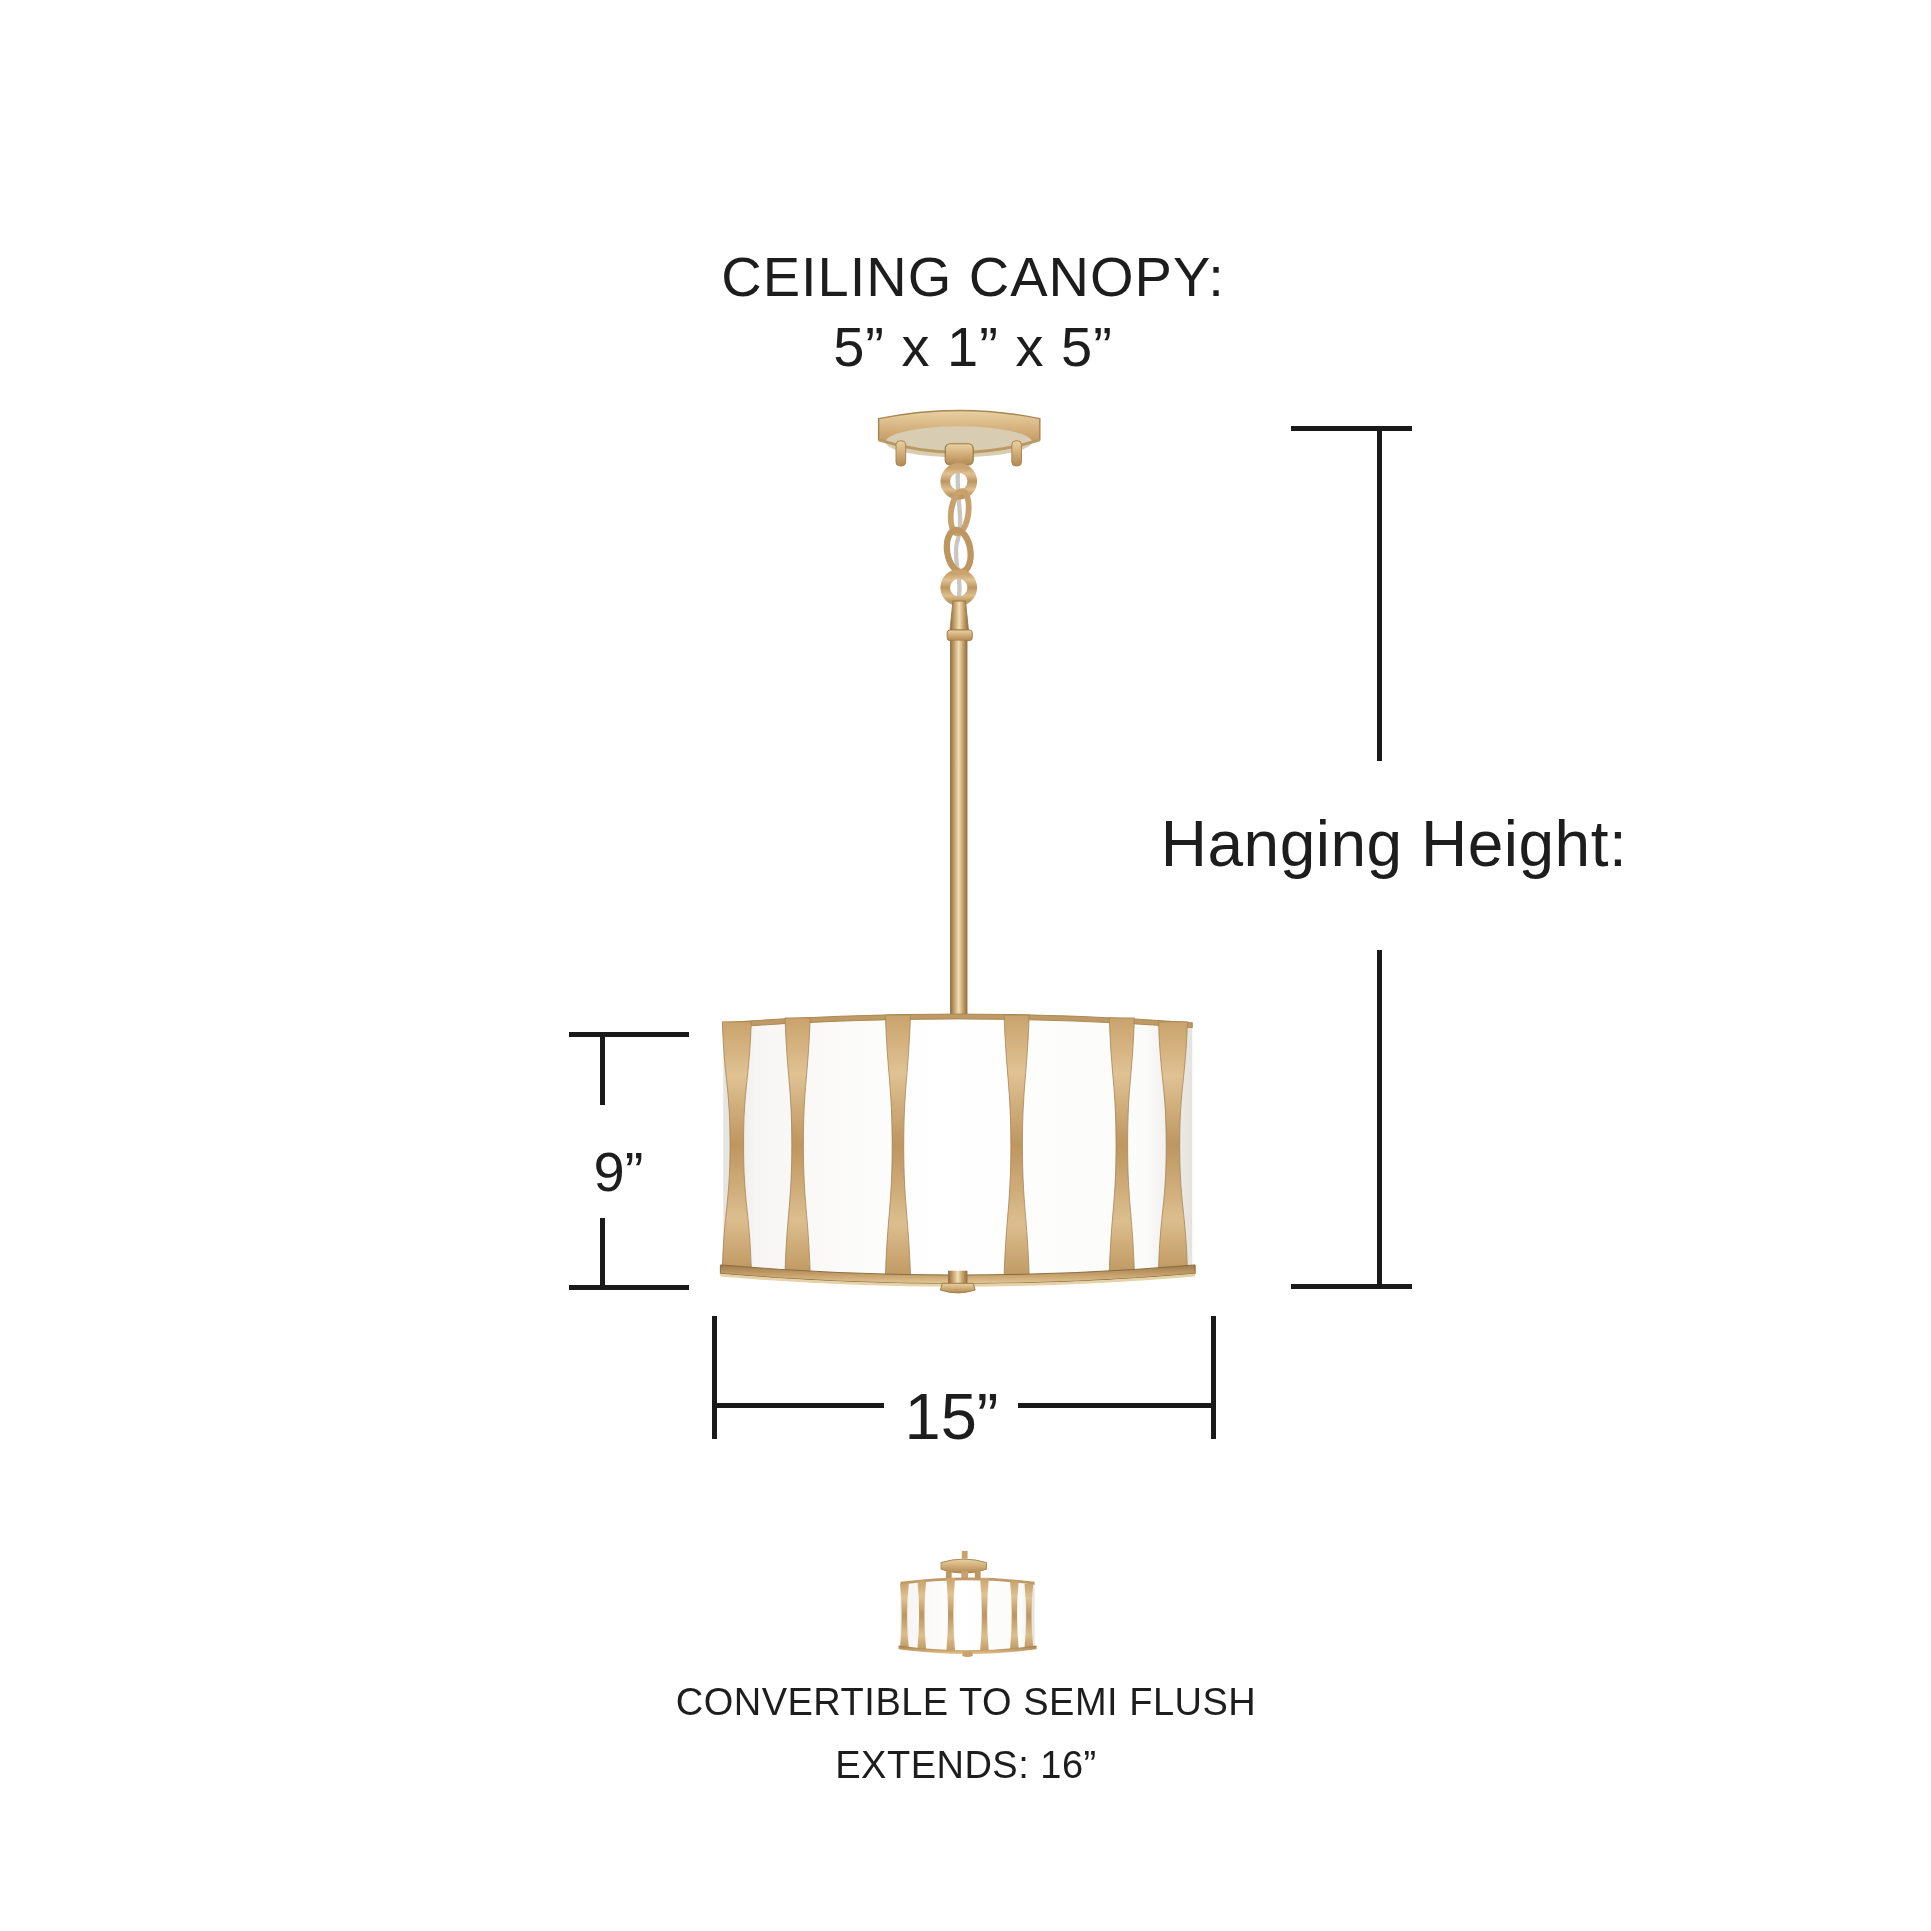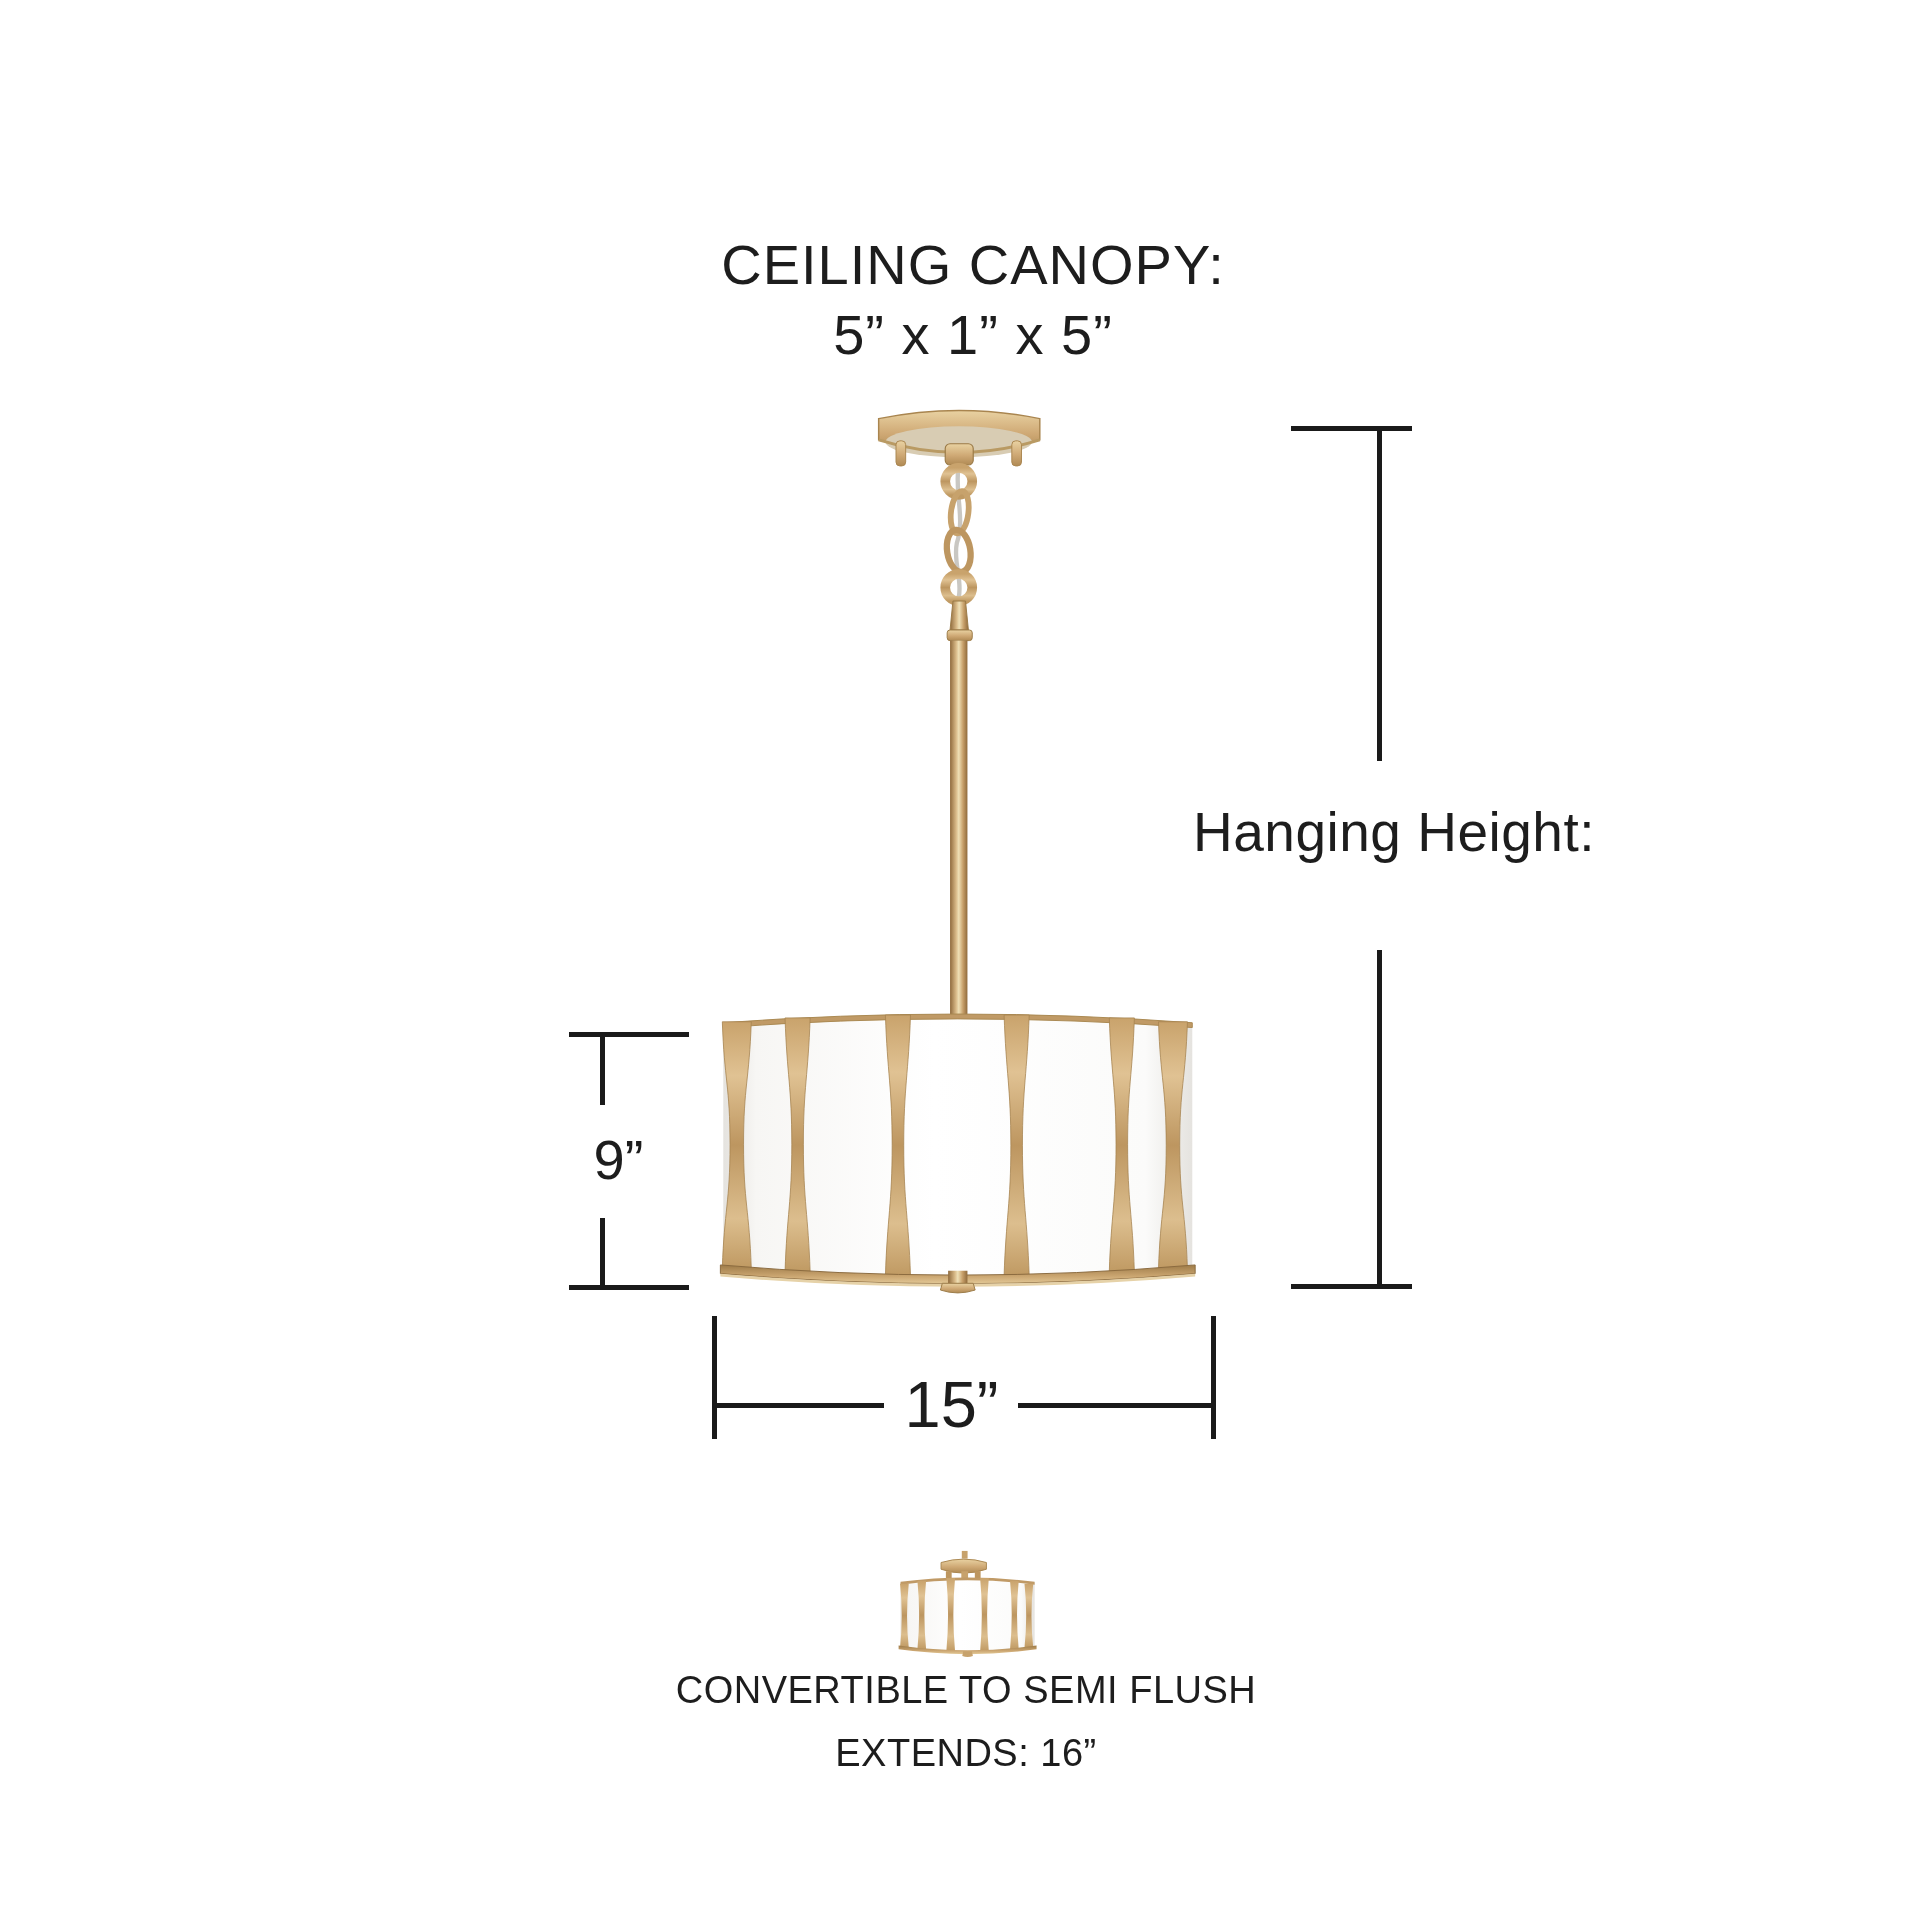--- a/index.html
+++ b/index.html
@@ -1,23 +1,23 @@
 <!DOCTYPE html>
 <html><head>
 <meta charset="utf-8">
 <style>
   html,body{margin:0;padding:0;background:#ffffff;}
   #canvas{
     position:relative;width:1931px;height:1931px;background:#ffffff;
     font-family:"Liberation Sans",sans-serif;color:#1d1d1d;overflow:hidden;
   }
-  .label{position:absolute;text-align:center;color:#1d1d1d;}
+  .label{position:absolute;text-align:center;color:#1d1d1d;margin-top:12px;}
   .label div{white-space:nowrap;}
   .title-block{left:442px;top:230px;width:1062px;font-size:56px;line-height:70px;letter-spacing:1px;}
-  .hanging-block{left:1114px;top:801px;width:560px;font-size:55px;line-height:62px;letter-spacing:0.5px;}
+  .hanging-block{left:1114px;top:801px;width:560px;font-size:64px;line-height:62px;letter-spacing:0.5px;}
   .nine-label{left:546px;top:1130px;width:145px;font-size:56px;line-height:60px;}
   .fifteen-label{left:879px;top:1375px;width:145px;font-size:65px;line-height:60px;}
   .footer-block{left:429px;top:1659px;width:1074px;font-size:38px;line-height:63px;letter-spacing:0.5px;}
   .dim{position:absolute;background:#1a1a1a;}
   svg{position:absolute;display:block;}
 </style>
 </head>
 <body>
 
 <div id="canvas">

